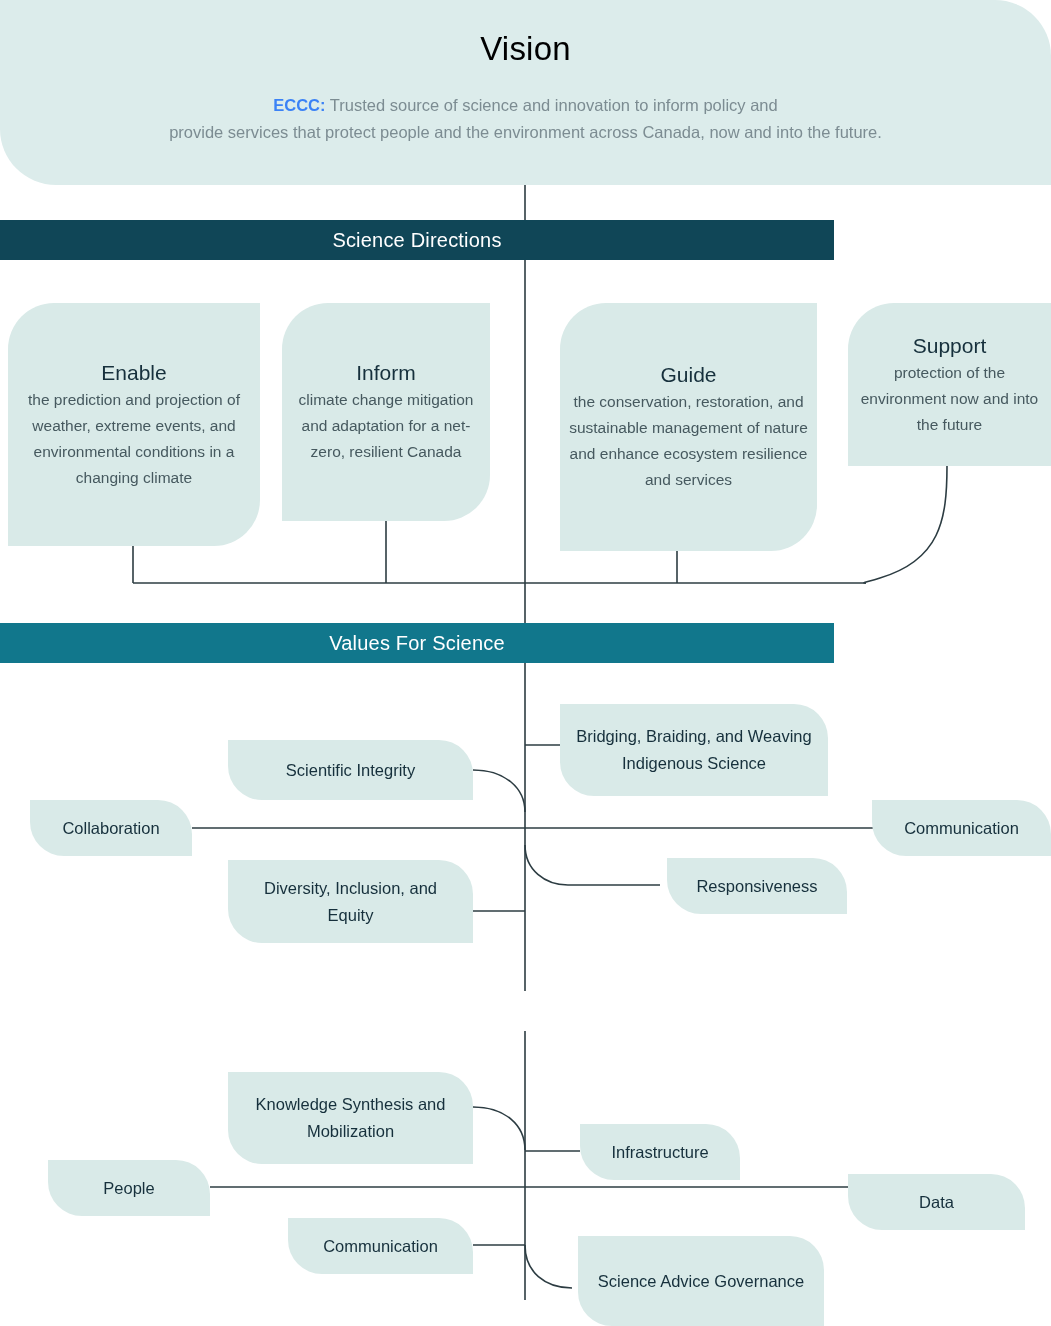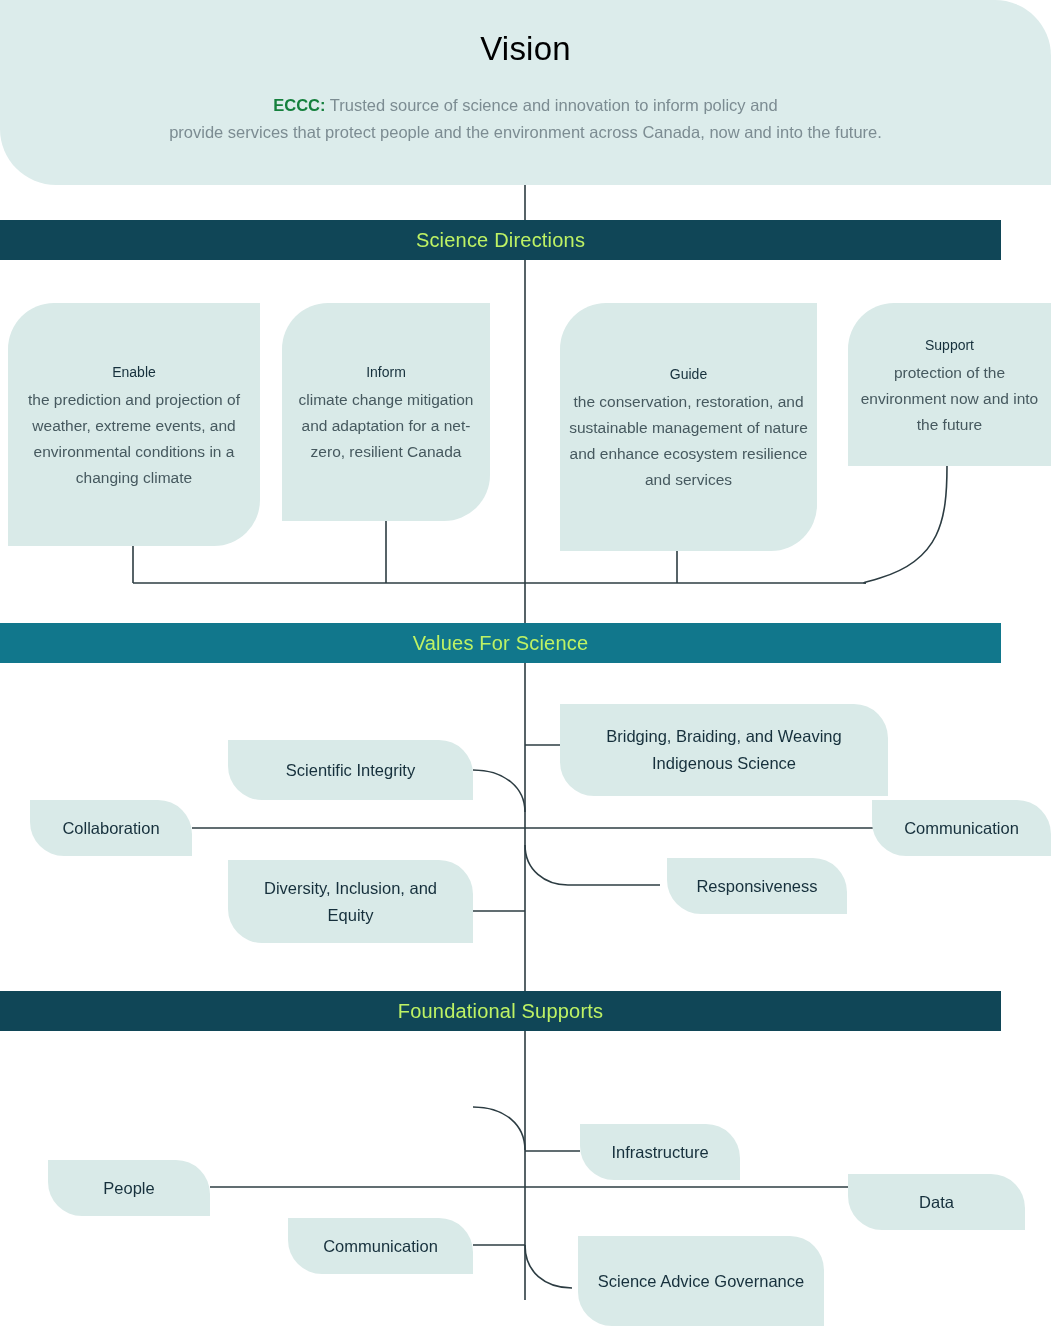--- a/index.html
+++ b/index.html
@@ -32,46 +32,46 @@
     color:#000000;
     letter-spacing:.2px;
   }
   .vision-sub{
     position:absolute;left:0;top:92px;width:1051px;
     text-align:center;
     font-size:16.5px;
     line-height:27px;
     color:#7c8c92;
   }
-  .vision-sub b{color:#15803d;font-weight:bold;}
+  .vision-sub b{color:#3b82f6;font-weight:bold;}
   
   .bar{
-    position:absolute;left:0;width:1001px;height:40px;
+    position:absolute;left:0;width:834px;height:40px;
     display:flex;align-items:center;justify-content:center;
-    color:#bef264;font-size:20px;letter-spacing:.2px;
+    color:#ffffff;font-size:20px;letter-spacing:.2px;
   }
   #bar-directions{top:220px;background:#104657;}
   #bar-values{top:623px;background:#11778c;}
   #bar-supports{top:991px;background:#104657;}
   
   .card{
     position:absolute;
     background:#d9eae8;
     display:flex;
     align-items:center;
     justify-content:center;
     text-align:center;
     box-sizing:border-box;
     color:#46595f;
     font-size:15.5px;
     line-height:26px;
   }
   .card .ttl{
     color:#16303c;
-    font-size:14px;
+    font-size:21px;
     display:block;
     line-height:27px;
     margin-bottom:1px;
   }
   .card .body{display:block;}
   
   .dir{border-radius:46px 0 46px 0;padding:0 8px;}
   
   .pill{
     border-radius:0 34px 0 34px;
@@ -118,21 +118,20 @@
 
   <div class="vision-shape"></div>
   <div class="vision-title">Vision</div>
   <div class="vision-sub">
     <span><b>ECCC:</b><span> Trusted source of science and innovation to inform policy and</span></span><br>
     <span>provide services that protect people and the environment across Canada, now and into the future.</span>
   </div>
 
   <div class="bar" id="bar-directions">Science Directions</div>
   <div class="bar" id="bar-values">Values For Science</div>
-  <div class="bar" id="bar-supports">Foundational Supports</div>
 
   <div class="card dir" style="left:8px;top:303px;width:252px;height:243px;">
     <span>
       <span class="ttl">Enable</span>
       <span class="body">the prediction and projection of weather, extreme events, and environmental conditions in a changing climate</span>
     </span>
   </div>
 
   <div class="card dir" style="left:560px;top:303px;width:257px;height:248px;">
     <span>
@@ -152,40 +151,43 @@
     <span>
       <span class="ttl">Support</span>
       <span class="body">protection of the environment now and into the future</span>
     </span>
   </div>
 
   <div class="card pill" style="left:228px;top:740px;width:245px;height:60px;">
     <span>Scientific Integrity</span>
   </div>
 
-  <div class="card pill two" style="left:560px;top:704px;width:328px;height:92px;padding:0 12px;">
+  <div class="card pill two" style="left:560px;top:704px;width:268px;height:92px;padding:0 12px;">
     <span>Bridging, Braiding, and Weaving Indigenous Science</span>
   </div>
 
   <div class="card pill" style="left:30px;top:800px;width:162px;height:56px;">
     <span>Collaboration</span>
   </div>
 
   <div class="card pill" style="left:872px;top:800px;width:179px;height:56px;">
     <span>Communication</span>
   </div>
 
   <div class="card pill two" style="left:228px;top:860px;width:245px;height:83px;">
     <span>Diversity, Inclusion, and Equity</span>
   </div>
 
   <div class="card pill" style="left:667px;top:858px;width:180px;height:56px;">
     <span>Responsiveness</span>
   </div>
 
+  <div class="card pill two" style="left:228px;top:1072px;width:245px;height:92px;">
+    <span>Knowledge Synthesis and Mobilization</span>
+  </div>
 
   <div class="card pill" style="left:580px;top:1124px;width:160px;height:56px;">
     <span>Infrastructure</span>
   </div>
 
   <div class="card pill" style="left:848px;top:1174px;width:177px;height:56px;">
     <span>Data</span>
   </div>
 
   <div class="card pill" style="left:48px;top:1160px;width:162px;height:56px;">

